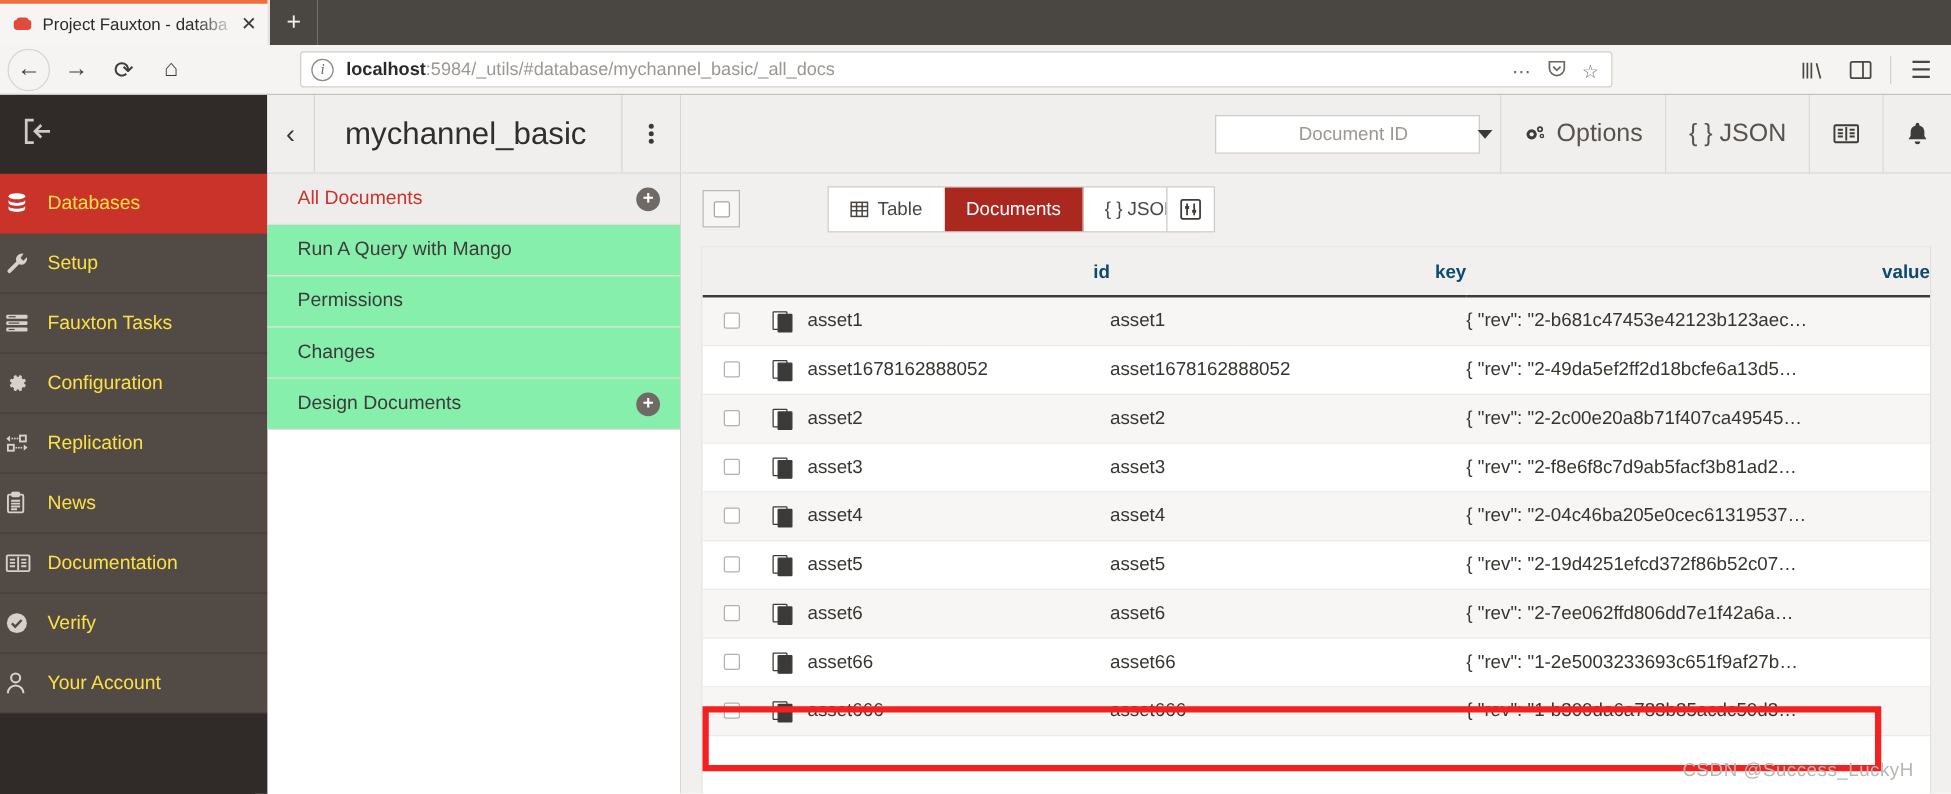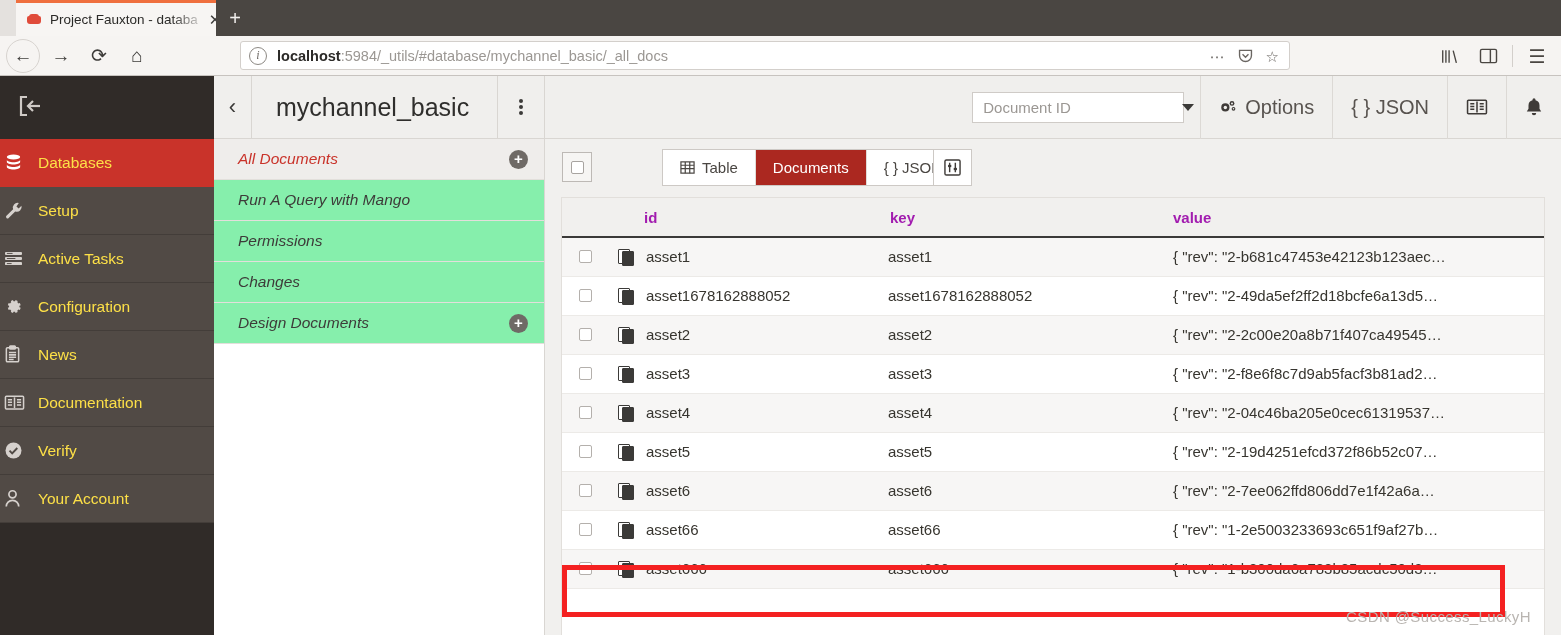--- a/index.html
+++ b/index.html
@@ -13,21 +13,21 @@
 
   
   .chrome-tabstrip {
     position: absolute; left: 0; top: 0; width: 1561px; height: 36px;
     background: #e4e1de;
   }
   .tab {
     position: absolute; left: 0; top: 0; width: 214px; height: 36px;
     background: #f7f5f3;
     border-top: 3px solid #ef6f3e;
-    display: flex; align-items: center; padding: 0 6px 0 10px; margin-left: 16px;
+    display: flex; align-items: center; padding: 0 6px 0 10px;
   }
   .tab-favicon {
     width: 16px; height: 16px; flex: 0 0 16px; margin-right: 8px;
     position: relative;
   }
   .tab-favicon::before {
     content: ""; position: absolute; left: 1px; top: 4px;
     width: 14px; height: 8px; background: #e04b3a; border-radius: 2px 2px 3px 3px;
   }
   .tab-favicon::after {
@@ -142,21 +142,21 @@
   .kebab-dot {
     width: 4px; height: 4px; background: #3b3a38; border-radius: 50%;
     display: block; margin: 2px auto;
   }
   .subnav-item {
     height: 41px; display: flex; align-items: center; padding: 0 16px 0 24px;
     border-bottom: 1px solid #e2dfdb; font-size: 15.5px; color: #3d3b39;
     cursor: pointer; background: #86efac;
   }
   .subnav-item.active { background: #efedeb; color: #c9332a; }
-  .subnav-item .sn-label { flex: 1 1 auto; font-style: italic; }
+  .subnav-item .sn-label { flex: 1 1 auto; }
   .plus-ico {
     width: 19px; height: 19px; border-radius: 50%; background: #6f6a66;
     color: #ffffff; font-size: 15px; line-height: 17px; text-align: center;
     flex: 0 0 19px; cursor: pointer; font-weight: bold;
   }
 
   
   .main {
     position: absolute; left: 545px; top: 76px; right: 0; bottom: 0;
     background: #f1f0ee;
@@ -164,21 +164,21 @@
   .main-head {
     height: 63px; background: #f0efed; border-bottom: 1px solid #d9d6d2;
     display: flex; align-items: center; justify-content: flex-end;
   }
   .docid-wrap {
     width: 212px; height: 31px; background: #ffffff; border: 1px solid #cfcbc7;
     display: flex; align-items: center; padding: 0 8px 0 10px; margin-right: 16px;
   }
   .docid-input {
     flex: 1 1 auto; border: 0; outline: 0; font-size: 15px; color: #2f2e2c;
-    font-family: "Liberation Sans", sans-serif; background: transparent;
+    font-family: "Liberation Sans", sans-serif; background: transparent; text-align: center;
   }
   .docid-input::placeholder { color: #9b9793; }
   .caret-down {
     width: 0; height: 0; border-left: 6px solid transparent;
     border-right: 6px solid transparent; border-top: 7px solid #3b3a38;
     flex: 0 0 12px; cursor: pointer;
   }
   .head-div { width: 1px; height: 63px; background: #dcd9d5; }
   .head-btn {
     height: 63px; display: flex; align-items: center; justify-content: center;
@@ -222,21 +222,21 @@
     font-family: "Liberation Sans", sans-serif;
   }
 
   .table-area {
     position: absolute; left: 16px; right: 16px; top: 121px; bottom: 0;
     background: #ffffff; border: 1px solid #e2dfdb; border-bottom: 0;
     overflow: hidden;
   }
   table.docs { width: 100%; border-collapse: collapse; table-layout: fixed; }
   table.docs th {
-    text-align: left; font-size: 15px; color: #a21caf; font-weight: bold;
+    text-align: right; font-size: 15px; color: #0c4a6e; font-weight: bold;
     height: 39px; padding: 0; background: #f1f0ee;
     border-bottom: 2px solid #3b3a38;
   }
   table.docs td {
     height: 39px; padding: 0; font-size: 15px; color: #37352f;
     border-bottom: 1px solid #eceae7; white-space: nowrap; overflow: hidden;
   }
   tr.row-alt td { background: #f7f6f5; }
   .c-check { width: 46px; }
   .c-id    { width: 280px; }
@@ -355,30 +355,47 @@
           <span class="rail-ico">
             <svg width="19" height="17" viewBox="0 0 20 18" fill="currentColor">
               <rect x="1" y="2" width="18" height="3.2" rx="1"></rect>
               <rect x="1" y="7.4" width="18" height="3.2" rx="1"></rect>
               <rect x="1" y="12.8" width="18" height="3.2" rx="1"></rect>
               <rect x="3" y="3.1" width="6" height="1" fill="#514a45"></rect>
               <rect x="3" y="8.5" width="9" height="1" fill="#514a45"></rect>
               <rect x="3" y="13.9" width="5" height="1" fill="#514a45"></rect>
             </svg>
           </span>
-          <span class="rail-label">Active Tasks</span>
+          <span class="rail-label">Fauxton Tasks</span>
         </div>
         <div class="rail-item">
           <span class="rail-ico">
             <svg width="19" height="19" viewBox="0 0 20 20" fill="currentColor">
               <path d="M10 6.4A3.6 3.6 0 1 0 10 13.6 3.6 3.6 0 0 0 10 6.4zm0 5.4a1.8 1.8 0 1 1 0-3.6 1.8 1.8 0 0 1 0 3.6z"></path>
               <path d="M17.6 11.4l-1.4-.6a6.6 6.6 0 0 0 0-1.6l1.4-.6-.9-2.2-1.5.4a6.5 6.5 0 0 0-1.2-1.2l.4-1.5-2.2-.9-.6 1.4a6.6 6.6 0 0 0-1.6 0l-.6-1.4-2.2.9.4 1.5a6.5 6.5 0 0 0-1.2 1.2l-1.5-.4-.9 2.2 1.4.6a6.6 6.6 0 0 0 0 1.6l-1.4.6.9 2.2 1.5-.4a6.5 6.5 0 0 0 1.2 1.2l-.4 1.5 2.2.9.6-1.4a6.6 6.6 0 0 0 1.6 0l.6 1.4 2.2-.9-.4-1.5a6.5 6.5 0 0 0 1.2-1.2l1.5.4z"></path>
             </svg>
           </span>
           <span class="rail-label">Configuration</span>
+        </div>
+        <div class="rail-item">
+          <span class="rail-ico">
+            <svg width="19" height="17" viewBox="0 0 20 18" fill="currentColor">
+              <path d="M1 5.2l3.2-2.6v5.2z"></path>
+              <rect x="5.4" y="4.4" width="1.4" height="1.4"></rect>
+              <rect x="7.6" y="4.4" width="1.4" height="1.4"></rect>
+              <rect x="9.8" y="4.4" width="1.4" height="1.4"></rect>
+              <rect x="12.6" y="2.6" width="5" height="5" fill="none" stroke="currentColor" stroke-width="1.6"></rect>
+              <path d="M19 12.8l-3.2 2.6v-5.2z"></path>
+              <rect x="13.2" y="12.2" width="1.4" height="1.4"></rect>
+              <rect x="11" y="12.2" width="1.4" height="1.4"></rect>
+              <rect x="8.8" y="12.2" width="1.4" height="1.4"></rect>
+              <rect x="2.4" y="10.4" width="5" height="5" fill="none" stroke="currentColor" stroke-width="1.6"></rect>
+            </svg>
+          </span>
+          <span class="rail-label">Replication</span>
         </div>
         <div class="rail-item">
           <span class="rail-ico">
             <svg width="17" height="19" viewBox="0 0 18 20" fill="none" stroke="currentColor" stroke-width="1.6">
               <rect x="2.5" y="2.8" width="13" height="15" rx="1.2"></rect>
               <rect x="6" y="1" width="6" height="3.2" rx="0.8" fill="currentColor"></rect>
               <path d="M5.2 8h7.6M5.2 10.4h7.6M5.2 12.8h7.6M5.2 15.2h5"></path>
             </svg>
           </span>
           <span class="rail-label">News</span>

